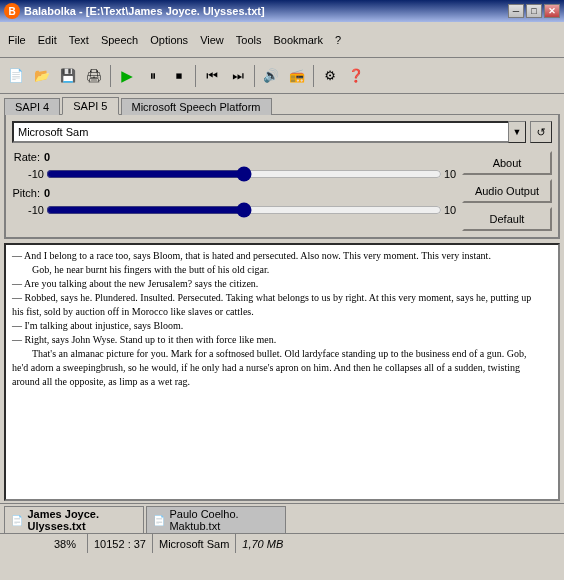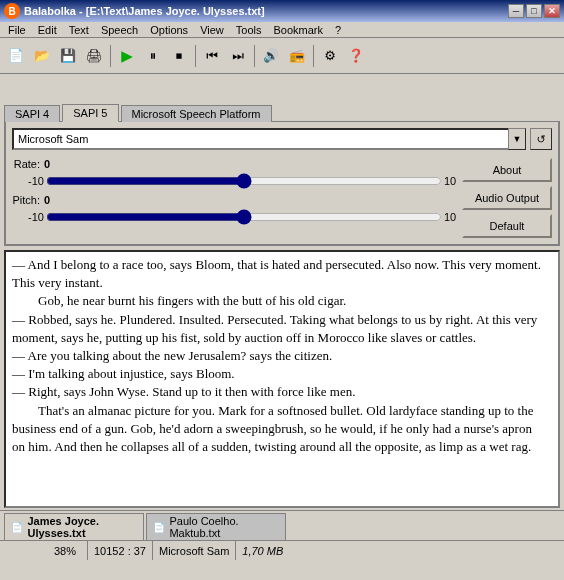--- a/index.html
+++ b/index.html
@@ -55,21 +55,21 @@
       justify-content: center;
       font-size: 9px;
       cursor: pointer;
       color: #000;
     }
     .title-btn.close { background: linear-gradient(to bottom, #e8a0a0, #c04040); color: white; }
 
     
     .menu-bar {
       background: #d4d0c8;
-      height: 16px;
+      height: 36px;
       display: flex;
       align-items: center;
       padding: 0 2px;
       border-bottom: 1px solid #808080;
     }
     .menu-item {
       padding: 1px 6px;
       cursor: pointer;
       font-size: 11px;
       color: #000;
@@ -113,21 +113,20 @@
     .tab {
       padding: 2px 10px;
       border: 1px solid #808080;
       background: #c0c0c0;
       cursor: pointer;
       font-size: 11px;
       border-bottom: none;
       margin-right: 2px;
       position: relative;
       top: 1px;
-      margin-top: 27px;
     }
     .tab.active {
       background: #d4d0c8;
       border-bottom: 1px solid #d4d0c8;
       font-weight: normal;
       z-index: 2;
     }
 
     
     .tts-panel {
@@ -255,21 +254,21 @@
     .text-area-container {
       margin: 4px 4px 2px 4px;
       border: 2px inset #808080;
       background: white;
       height: 258px;
       overflow: hidden;
       position: relative;
     }
     .text-content {
       padding: 4px 6px;
-      font-size: 13px;
+      font-size: 10px;
       line-height: 1.4;
       color: #000;
       font-family: 'Times New Roman', serif;
       height: 100%;
       overflow-y: auto;
       padding-right: 16px;
     }
 
     
     .file-tabs {
@@ -413,22 +412,22 @@
       <button class="panel-btn">Audio Output</button>
       <button class="panel-btn">Default</button>
     </div>
   </div>
 </div>
 
 <div class="text-area-container">
   <div class="text-content">
     <p>— And I belong to a race too, says Bloom, that is hated and persecuted. Also now. This very moment. This very instant.</p>
     <p style="text-indent:2em;font-family:Liberation Serif, serif;">Gob, he near burnt his fingers with the butt of his old cigar.</p>
+    <p>— Are you talking about the new Jerusalem? says the citizen.</p>
     <p>— Robbed, says he. Plundered. Insulted. Persecuted. Taking what belongs to us by right. At this very moment, says he, putting up his fist, sold by auction off in Morocco like slaves or cattles.</p>
-    <p>— Are you talking about the new Jerusalem? says the citizen.</p>
     <p>— I'm talking about injustice, says Bloom.</p>
     <p>— Right, says John Wyse. Stand up to it then with force like men.</p>
     <p style="text-indent:2em;">That's an almanac picture for you. Mark for a softnosed bullet. Old lardyface standing up to the business end of a gun. Gob, he'd adorn a sweepingbrush, so he would, if he only had a nurse's apron on him. And then he collapses all of a sudden, twisting around all the opposite, as limp as a wet rag.</p>
   </div>
 </div>
 
 <div class="file-tabs">
   <div class="file-tab active">
     <span class="file-tab-icon">📄</span>
     <span>James Joyce. Ulysses.txt</span>

